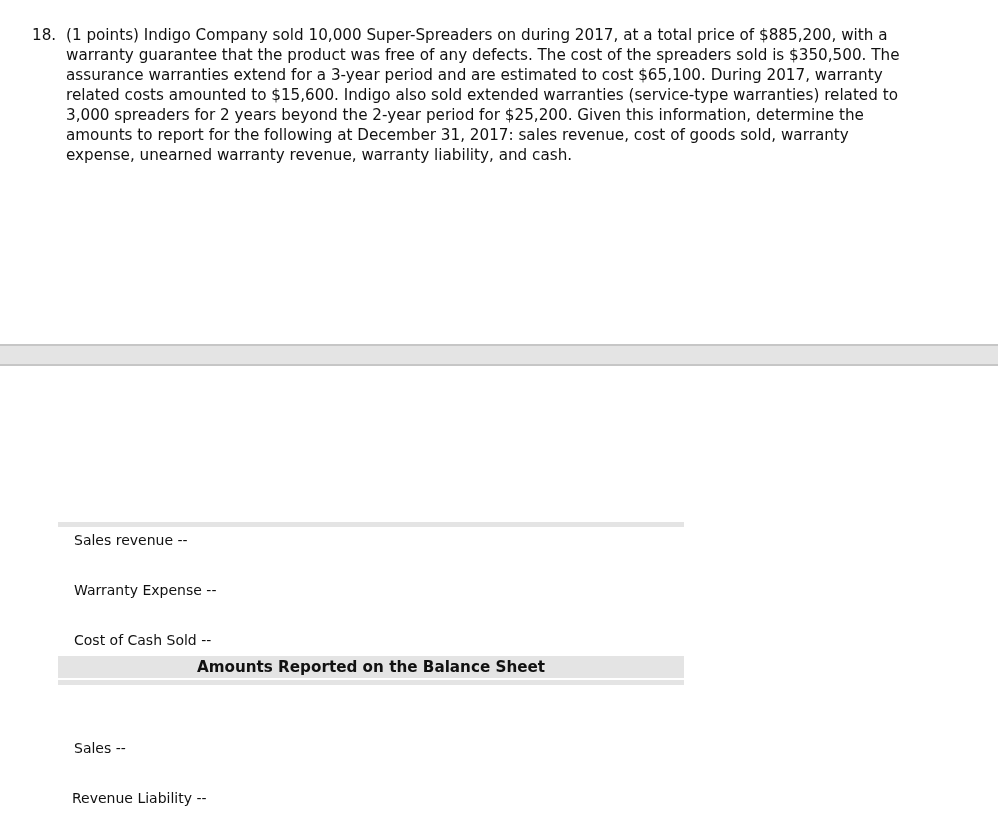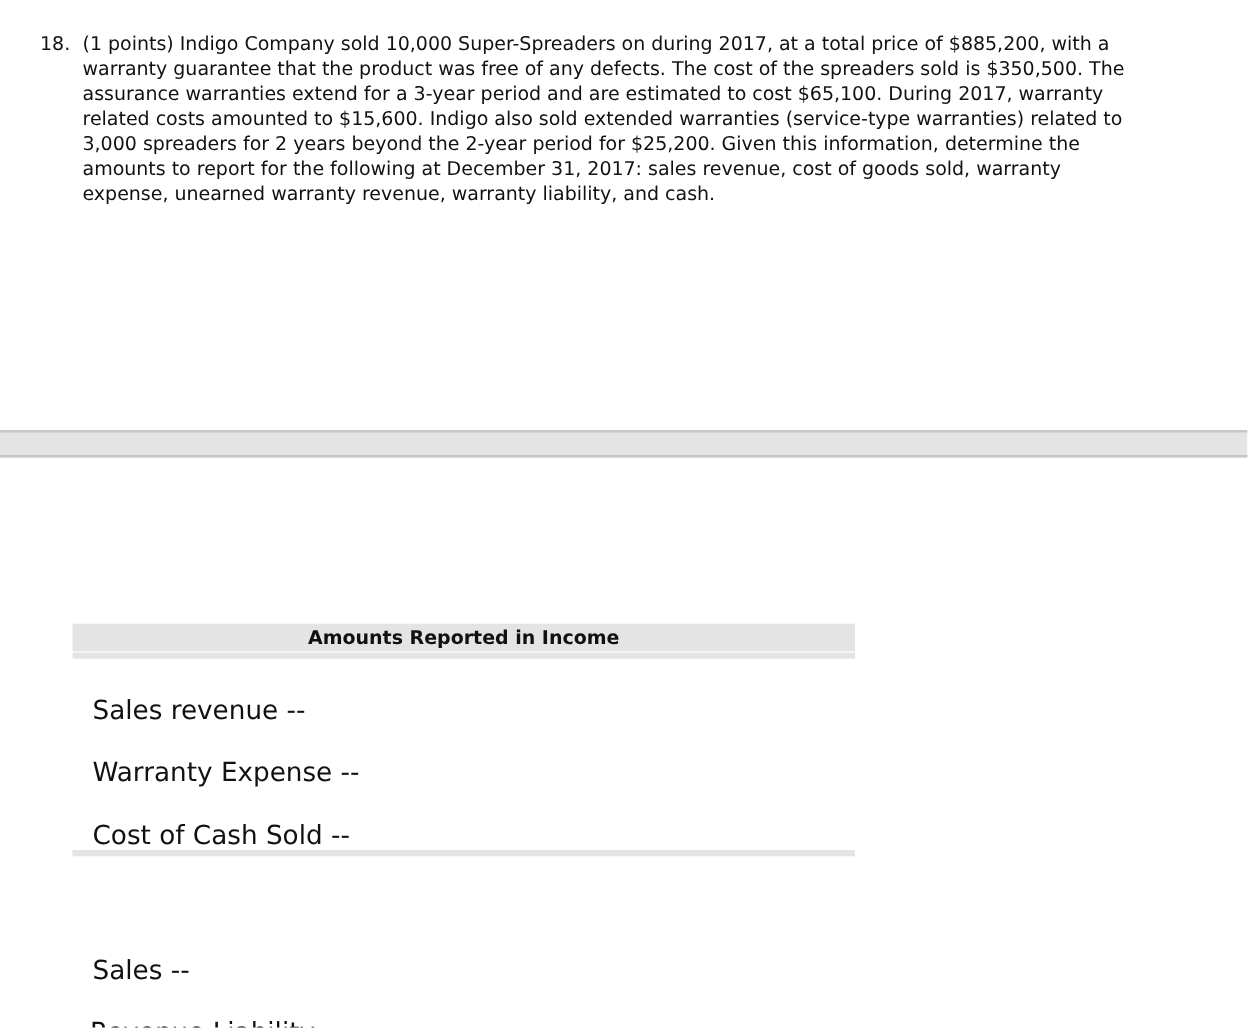--- a/index.html
+++ b/index.html
@@ -52,43 +52,42 @@
   .section-sub {
     position: absolute;
     left: 58px;
     width: 626px;
     height: 5px;
     background: #e4e4e4;
   }
 
   .row-label {
     position: absolute;
-    font-size: 21px;
+    font-size: 14px;
     line-height: 20px;
     white-space: nowrap;
-    margin-top: 28px;
   }
 </style>
 </head>
 <body>
 
 <div class="page">
 
   <div class="question">
     <span class="q-number">18.</span>
     <span class="q-text">(1 points) Indigo Company sold 10,000 Super-Spreaders on during 2017, at a total price of $885,200, with a warranty guarantee that the product was free of any defects. The cost of the spreaders sold is $350,500. The assurance warranties extend for a 3-year period and are estimated to cost $65,100. During 2017, warranty related costs amounted to $15,600.  Indigo also sold extended warranties (service-type warranties) related to 3,000 spreaders for 2 years beyond the 2-year period for $25,200. Given this information, determine the amounts to report for the following at December 31, 2017: sales revenue, cost of goods sold, warranty expense, unearned warranty revenue, warranty liability, and cash.</span>
   </div>
 
   <div class="divider-bar"></div>
 
-  <div class="section-header" style="top:499px;">Amounts Reported in Income</div>
   <div class="section-sub" style="top:522px;"></div>
 
   <div class="row-label" style="left:74px; top:530px;">Sales revenue --</div>
   <div class="row-label" style="left:74px; top:580px;">Warranty Expense --</div>
   <div class="row-label" style="left:74px; top:630px;">Cost of Cash Sold --</div>
 
+  <div class="section-header" style="top:656px;">Amounts Reported on the Balance Sheet</div>
   <div class="section-sub" style="top:680px;"></div>
 
   <div class="row-label" style="left:74px; top:738px;">Sales --</div>
   <div class="row-label" style="left:72px; top:788px;">Revenue Liability --</div>
 
 </div>
 
 </body></html>

